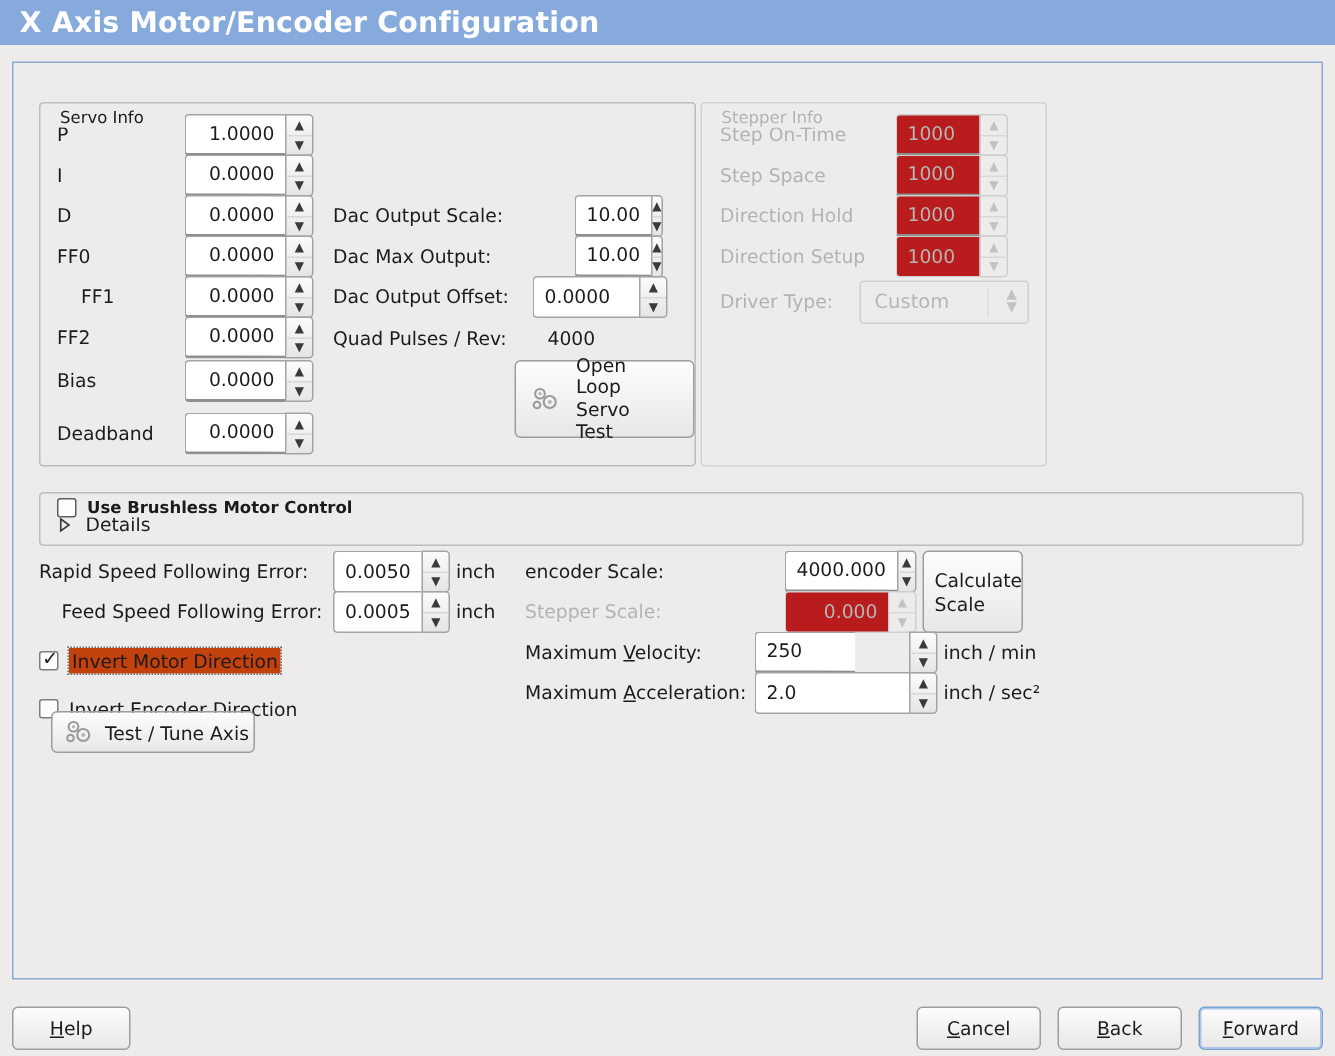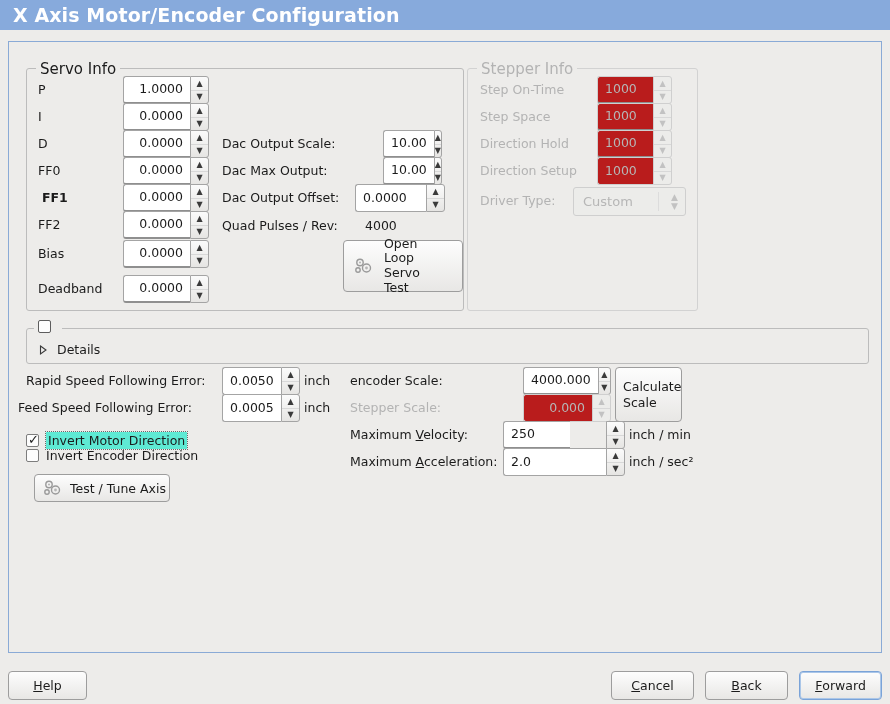--- a/index.html
+++ b/index.html
@@ -38,24 +38,24 @@
   }
 
   
   .group { position:absolute; }
   .group > .gbody {
     position:absolute; left:0; top:8px; right:0; bottom:0;
     border:1px solid #bcbcbc;
     border-radius:3px;
   }
   .group > .gtitle {
-    position:absolute; left:10px; top:0;
+    position:absolute; left:10px; top:12px;
     background:#edecea;
     padding:0 4px;
-    font-size:15px;
+    font-size:11px;
     z-index:2;
     white-space:nowrap;
   }
   .group.dim > .gbody { border-color:#d2d2d2; }
   .group.dim > .gtitle { color:#b3b3b3; }
 
   .lbl { position:absolute; white-space:nowrap; font-size:12.5px; }
   .lbl.dim { color:#b3b3b3; }
   .bold { font-weight:bold; }
   u { text-decoration:underline; }
@@ -140,21 +140,21 @@
     margin-right:7px;
   }
   .cb .box.on::after {
     content:"✓";
     position:absolute; left:0; top:-4px;
     width:13px; text-align:center;
     font-size:13px; color:#1b1b1b; line-height:1.45;
   }
   .cb .txt { font-size:12.5px; white-space:nowrap; }
   .cb .txt.sel {
-    background:#5eead4;
+    background:#c2410c;
     outline:1px dotted #6b6b6b;
     padding:1px 2px;
   }
 
   
   .exp { position:absolute; display:flex; align-items:center; }
   .exp svg { margin-right:9px; }
 
   
   #bottom { position:absolute; left:0; top:655px; width:890px; height:49px; }
@@ -169,21 +169,21 @@
 <div id="frame">
 
   <div class="group" style="left:17px; top:18px; width:438px; height:251px;">
     <div class="gbody"></div>
     <div class="gtitle">Servo Info</div>
 
     <div class="lbl" style="left:12px; top:22px;">P</div>
     <div class="lbl" style="left:12px; top:49px;">I</div>
     <div class="lbl" style="left:12px; top:76px;">D</div>
     <div class="lbl" style="left:12px; top:103px;">FF0</div>
-    <div class="lbl" style="left:16px; top:130px;font-weight:bold;">FF1</div>
+    <div class="lbl" style="left:28px; top:130px;">FF1</div>
     <div class="lbl" style="left:12px; top:157px;">FF2</div>
     <div class="lbl" style="left:12px; top:186px;">Bias</div>
     <div class="lbl" style="left:12px; top:221px;">Deadband</div>
 
     <div class="spin half" style="left:77px; top:16px; width:106px;">
       <div class="fld ra">1.0000</div>
       <div class="btns">
           <i class="up">▲</i>
           <i class="dn">▼</i>
         </div>
@@ -332,54 +332,55 @@
       <span>Custom</span>
       <span class="sep"></span>
       <span class="arr">▲<br>▼</span>
     </div>
   </div>
 
   <div class="group" style="left:17px; top:278px; width:843px; height:44px;">
     <div class="gbody"></div>
     <div class="gtitle" style="left:8px; display:flex; align-items:center;">
       <span class="box" style="width:13px;height:13px;border:1px solid #5d5d5d;background:#fdfdfd;border-radius:2px;display:inline-block;margin-right:7px;vertical-align:-2px;"></span>
+      <span class="bold">Use Brushless Motor Control</span>
     </div>
     <div class="exp" style="left:12px; top:22px;">
       <svg width="10" height="12" viewBox="0 0 10 12">
         <path d="M2.5 2 L8 6 L2.5 10 Z" fill="none" stroke="#3a3a3a" stroke-width="1.1"></path>
       </svg>
       <span>Details</span>
     </div>
   </div>
 
   <div class="lbl" style="left:17px; top:331px;">Rapid Speed Following Error:</div>
   <div class="spin" style="left:213px; top:325px; width:78px;">
     <div class="fld">0.0050</div>
     <div class="btns">
         <i class="up">▲</i>
         <i class="dn">▼</i>
       </div>
   </div>
   <div class="lbl" style="left:295px; top:331px;">inch</div>
 
-  <div class="lbl" style="left:9px; top:358px;">Feed Speed Following Error:</div>
+  <div class="lbl" style="left:32px; top:358px;">Feed Speed Following Error:</div>
   <div class="spin" style="left:213px; top:352px; width:78px;">
     <div class="fld">0.0005</div>
     <div class="btns">
         <i class="up">▲</i>
         <i class="dn">▼</i>
       </div>
   </div>
   <div class="lbl" style="left:295px; top:358px;">inch</div>
 
   <div class="cb" style="left:17px; top:390px;">
     <span class="box on"></span>
     <span class="txt sel">Invert Motor Direction</span>
   </div>
-  <div class="cb" style="left:17px; top:406px;">
+  <div class="cb" style="left:17px; top:423px;">
     <span class="box"></span>
     <span class="txt">Invert Encoder Direction</span>
   </div>
 
   <div class="btn" style="left:25px; top:432px; width:136px; height:28px; justify-content:flex-start; padding-left:7px; gap:6px;">
     <span class="gearicon">
       <svg width="22" height="20" viewBox="0 0 22 20">
         <g fill="none" stroke="#9a9a9a" stroke-width="1.4">
           <circle cx="7" cy="6.5" r="3.2"></circle>
           <circle cx="13.5" cy="12" r="4"></circle>

